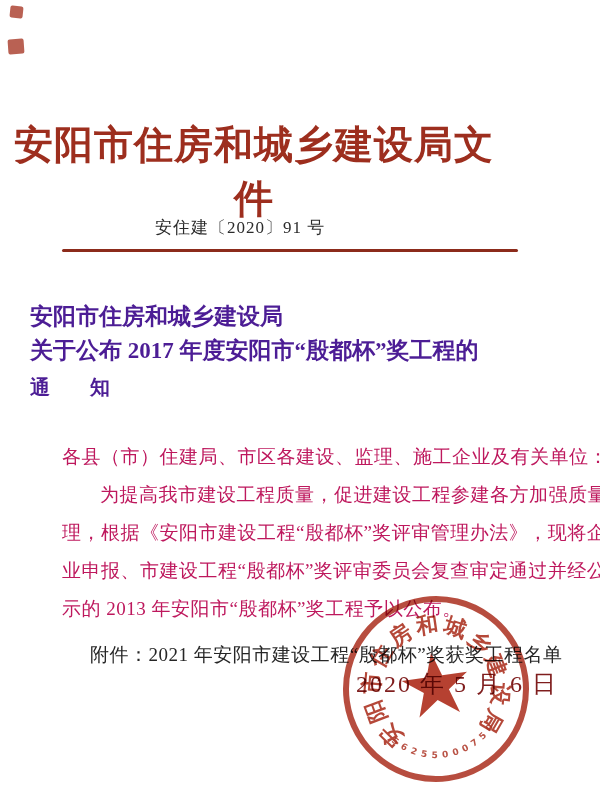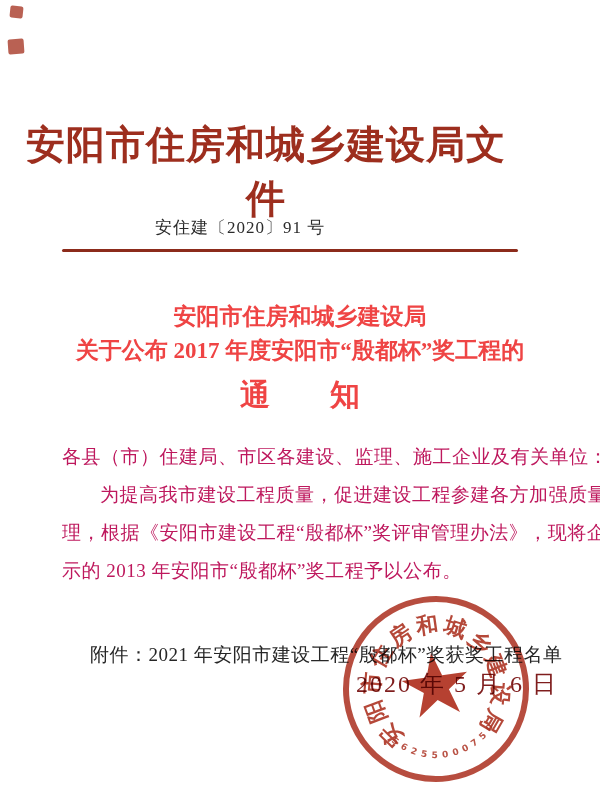--- a/index.html
+++ b/index.html
@@ -4,42 +4,42 @@
 <style>
   html,body{margin:0;padding:0;background:#ffffff;}
   .page{
     position:relative;
     width:600px;height:800px;
     background:#ffffff;
     overflow:hidden;
     font-family:"Liberation Serif","DejaVu Serif",serif;
   }
   .header-title{
-    position:absolute;top:118px;left:16px;width:500px;
+    position:absolute;top:118px;left:4px;width:500px;
     text-align:center;
     font-size:39px;font-weight:bold;
     color:#9d2e1e;
     letter-spacing:1px;
     font-family:"Liberation Serif","DejaVu Serif",serif;
   }
   .doc-number{
     position:absolute;top:216px;left:0;width:480px;
     text-align:center;
     font-size:17px;color:#2b2b2b;letter-spacing:1px;
   }
   .red-rule{
     position:absolute;top:249px;left:62px;width:456px;height:3px;
     background:#8c2b1b;border-radius:2px;
   }
   .doc-title{
     position:absolute;top:300px;left:30px;width:540px;
-    text-align:center;color:#ef4444;font-weight:bold;
+    text-align:left;color:#4c1d95;font-weight:bold;
     font-size:23px;line-height:34px;
   }
-  .doc-title .line3{white-space:pre;font-size:30px;margin-top:10px;}
+  .doc-title .line3{white-space:pre;font-size:20px;margin-top:2px;}
   .body-block{
     position:absolute;top:438px;left:62px;width:480px;
     font-size:19px;color:#be185d;line-height:38px;
     letter-spacing:0.5px;white-space:nowrap;
   }
   .body-line.indent{padding-left:38px;}
   .attachment{
     position:absolute;top:642px;left:90px;width:480px;
     font-size:19px;color:#262626;letter-spacing:0.5px;white-space:nowrap;
   }
@@ -101,20 +101,21 @@
   <div class="doc-title">
     <div class="line1">安阳市住房和城乡建设局</div>
     <div class="line2">关于公布 2017 年度安阳市“殷都杯”奖工程的</div>
     <div class="line3">通        知</div>
   </div>
 
   <div class="body-block">
     <div class="body-line">各县（市）住建局、市区各建设、监理、施工企业及有关单位：</div>
     <div class="body-line indent">为提高我市建设工程质量，促进建设工程参建各方加强质量管</div>
     <div class="body-line">理，根据《安阳市建设工程“殷都杯”奖评审管理办法》，现将企</div>
+    <div class="body-line">业申报、市建设工程“殷都杯”奖评审委员会复查审定通过并经公</div>
     <div class="body-line">示的 2013 年安阳市“殷都杯”奖工程予以公布。</div>
   </div>
 
   <div class="attachment">附件：2021 年安阳市建设工程“殷都杯”奖获奖工程名单</div>
 
   <div class="date-line">2020 年 5 月 6 日</div>
 
   <div class="seal">
     <div class="seal-ring"></div>
     <div class="seal-star">★</div>

